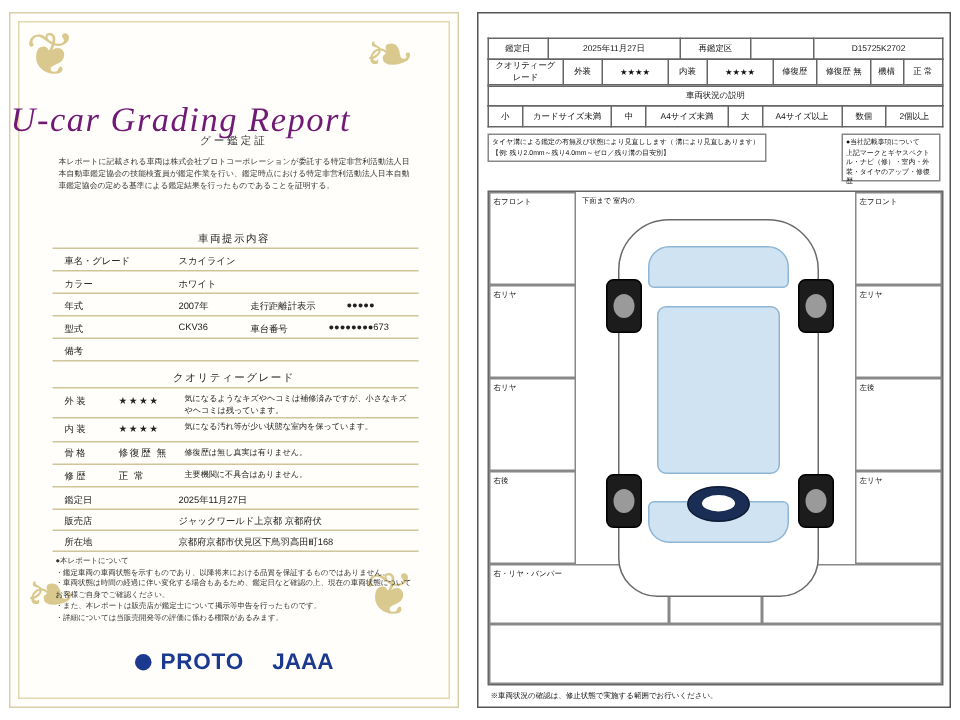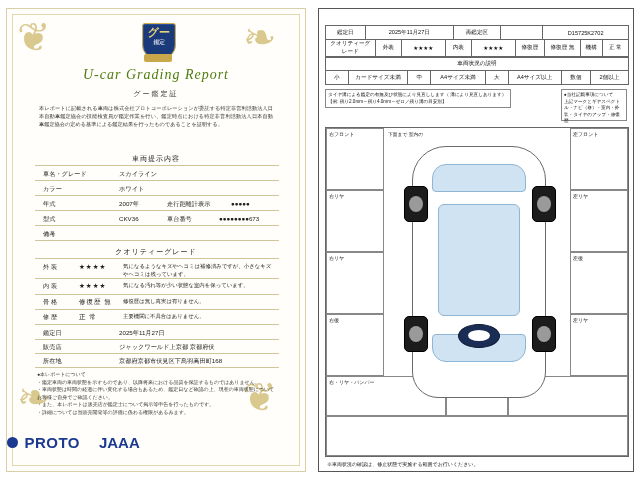--- a/index.html
+++ b/index.html
@@ -9,35 +9,35 @@
   
   .left{position:absolute;left:6px;top:8px;width:300px;height:464px;border:1px solid #d8cfa8;background:#fffefb;box-sizing:border-box;}
   .left-inner{position:absolute;left:5px;top:5px;right:5px;bottom:5px;border:1px solid #e3d9b0;box-sizing:border-box;}
 
   .crest{position:absolute;left:135px;top:14px;width:32px;height:40px;}
   .crest .shield{position:absolute;left:0;top:0;width:32px;height:34px;background:#1b3a7a;border:1px solid #cfae4a;border-radius:3px 3px 14px 14px;box-shadow:inset 0 0 0 1px #2c4f96;}
   .crest .shield .g{position:absolute;left:0;right:0;top:3px;text-align:center;color:#e8d27a;font-size:11px;font-weight:bold;line-height:11px;}
   .crest .shield .kt{position:absolute;left:0;right:0;top:15px;text-align:center;color:#ffffff;font-size:6px;line-height:7px;letter-spacing:-0.5px;}
   .crest .ribbon{position:absolute;left:2px;top:31px;width:28px;height:8px;background:#c9a84c;border-radius:2px;}
 
-  .title{position:absolute;left:0;right:0;top:58px;text-align:center;color:#4d7c0f;font-family:"Liberation Serif",serif;font-style:italic;font-size:14px;letter-spacing:1px;}
+  .title{position:absolute;left:0;right:0;top:58px;color:#701a75;font-family:"Liberation Serif",serif;font-style:italic;font-size:23px;letter-spacing:1px;}
   .subtitle{position:absolute;left:0;right:0;top:80px;text-align:center;color:#333;font-size:7px;letter-spacing:2px;}
 
   .blurb{position:absolute;left:32px;top:95px;width:234px;font-size:5.2px;line-height:8.2px;color:#333;text-align:justify;}
 
   .secthead{position:absolute;text-align:center;font-size:7px;color:#222;letter-spacing:1px;}
   .rule{position:absolute;height:1px;background:#cfc49a;}
   .lbl{position:absolute;font-size:6.2px;color:#222;}
   .val{position:absolute;font-size:6.2px;color:#222;}
   .stars{position:absolute;font-size:6.5px;color:#222;letter-spacing:1px;}
 
   .notes{position:absolute;left:30px;top:352px;width:240px;font-size:5px;line-height:7.5px;color:#333;}
   .notes .nt{display:block;}
 
-  .logos{position:absolute;left:0;right:0;top:424px;}
+  .logos{position:absolute;left:0;right:0;top:424px;text-align:center;}
   .logos .proto{display:inline-block;color:#1b3a8f;font-size:15px;font-weight:bold;font-family:"Liberation Sans",sans-serif;letter-spacing:0.5px;vertical-align:middle;}
   .logos .sep{display:inline-block;width:10px;}
   .logos .jaaa{display:inline-block;color:#1b3a8f;font-size:15px;font-weight:bold;vertical-align:middle;}
   .logos .dot{display:inline-block;width:11px;height:11px;border-radius:50%;background:#1b3a8f;vertical-align:middle;margin-right:2px;}
 
   
   .flourish{position:absolute;width:52px;height:64px;border:0;color:#d9c98f;font-size:40px;line-height:40px;}
 
   
   .right{position:absolute;left:318px;top:8px;width:316px;height:464px;border:1px solid #555;background:#fff;box-sizing:border-box;}
@@ -71,27 +71,20 @@
 <div class="page">
 
   <div class="left">
     <div class="left-inner"></div>
 
     <div class="flourish" style="left:10px;top:8px;">❦</div>
     <div class="flourish" style="right:10px;top:8px;">❧</div>
     <div class="flourish" style="left:10px;bottom:30px;">❧</div>
     <div class="flourish" style="right:10px;bottom:30px;">❦</div>
 
-    <div class="crest">
-      <div class="shield">
-        <div class="g">グー</div>
-        <div class="kt">鑑定</div>
-      </div>
-      <div class="ribbon"></div>
-    </div>
 
     <div class="title">U-car Grading Report</div>
     <div class="subtitle">グー鑑定証</div>
 
     <div class="blurb">本レポートに記載される車両は株式会社プロトコーポレーションが委託する特定非営利活動法人日本自動車鑑定協会の技能検査員が鑑定作業を行い、鑑定時点における特定非営利活動法人日本自動車鑑定協会の定める基準による鑑定結果を行ったものであることを証明する。</div>
 
     <div class="secthead" style="left:0;right:0;top:145px;">車両提示内容</div>
     <div class="rule" style="left:28px;top:156px;width:244px;"></div>
 
     <div class="lbl" style="left:36px;top:161px;">車名・グレード</div>

